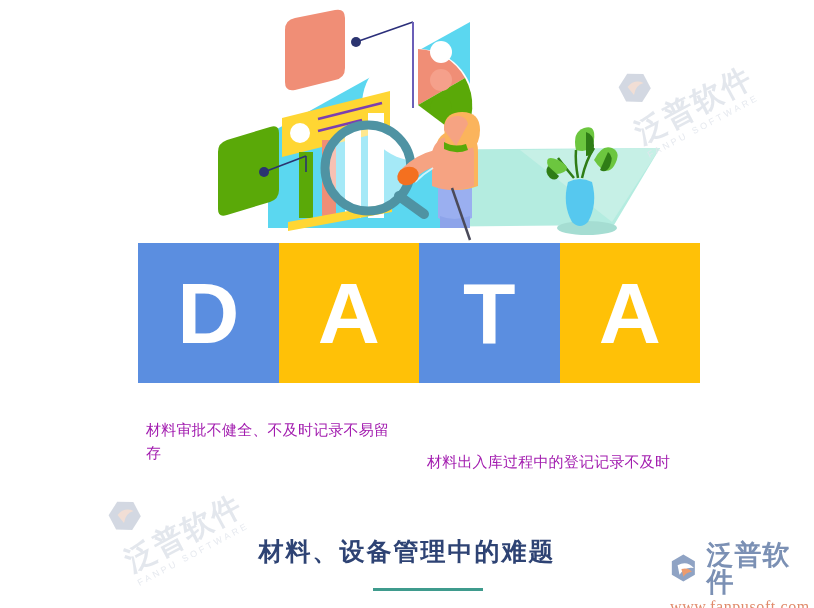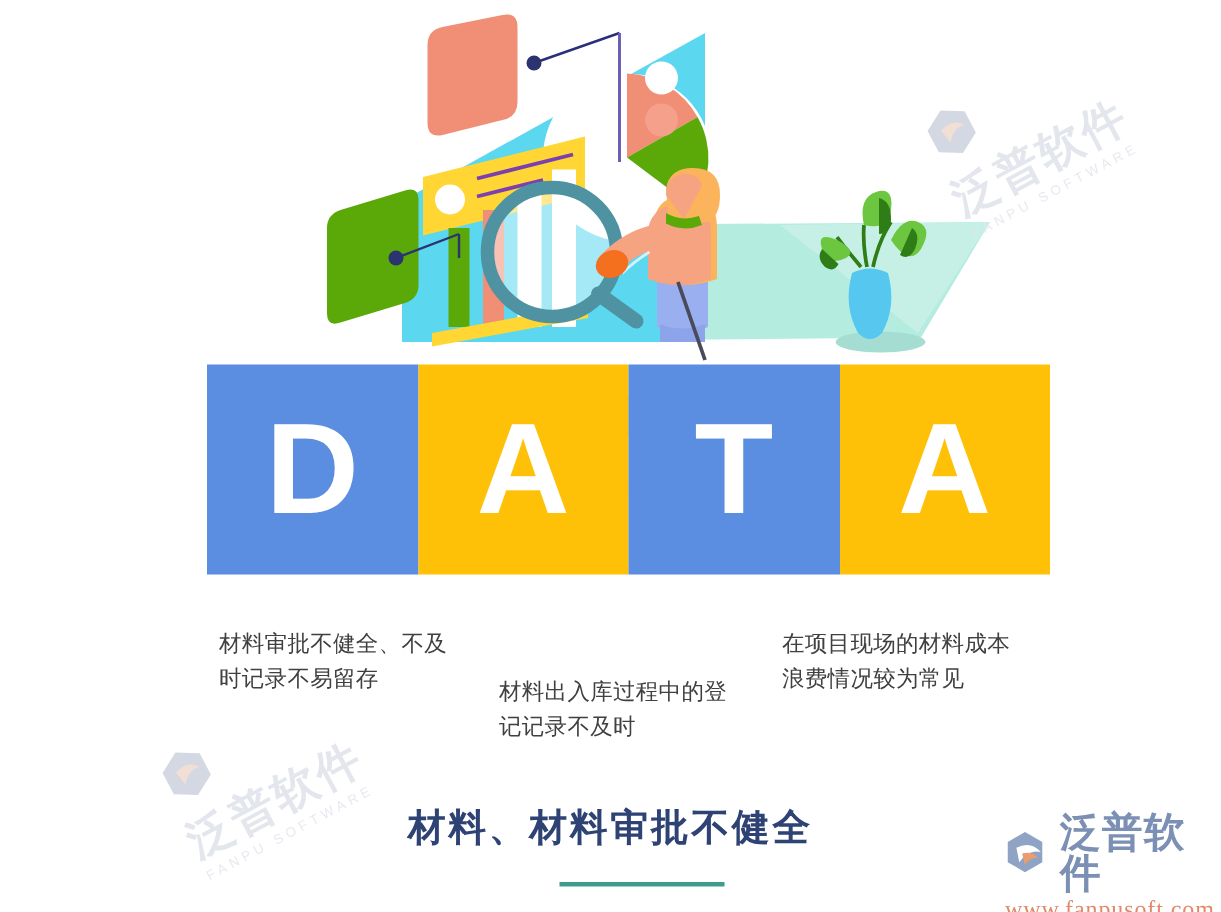--- a/index.html
+++ b/index.html
@@ -89,21 +89,21 @@
     top: 418px;
     width: 562px;
     display: flex;
   }
   .caption {
     flex: 1 1 0;
     padding-right: 18px;
     box-sizing: border-box;
     font-size: 15px;
     line-height: 1.55;
-    color: #404040;
+    color: #a21caf;
     font-family: "Liberation Sans", "DejaVu Sans", sans-serif;
     letter-spacing: .2px;
   }
   .caption:nth-child(1) { padding-left: 8px; }
   .caption:nth-child(2) { padding-left: 8px; margin-top: 32px; }
   .caption:nth-child(3) { padding-left: 10px; }
   .caption:nth-child(4) { padding-left: 8px; }
 
   
   .footer-title {
@@ -278,24 +278,23 @@
   <div class="blocks">
     <div class="block blue">D</div>
     <div class="block yellow">A</div>
     <div class="block blue">T</div>
     <div class="block yellow">A</div>
   </div>
 
   <div class="captions">
     <div class="caption">材料审批不健全、不及时记录不易留存</div>
     <div class="caption">材料出入库过程中的登记记录不及时</div>
-    <div class="caption">在项目现场的材料成本浪费情况较为常见</div>
-  </div>
-
-  <div class="footer-title">材料、材料审批不健全</div>
+  </div>
+
+  <div class="footer-title">材料、设备管理中的难题</div>
   <div class="footer-rule"></div>
 
   <div class="brand">
     <div class="brand-row">
       <svg class="brand-mark" viewBox="0 0 34 32">
         <path d="M4,8 L16,1 L28,8 L28,22 L16,29 L4,22 Z" fill="#8fa3c4"></path>
         <path d="M10,12 q10,-5 17,3 q-9,-2 -15,7 Z" fill="#ffffff"></path>
         <path d="M14,16 q7,-2 11,3 q-6,0 -9,5 Z" fill="#ec9b6e"></path>
       </svg>
       <div class="brand-name">泛普软件</div>

